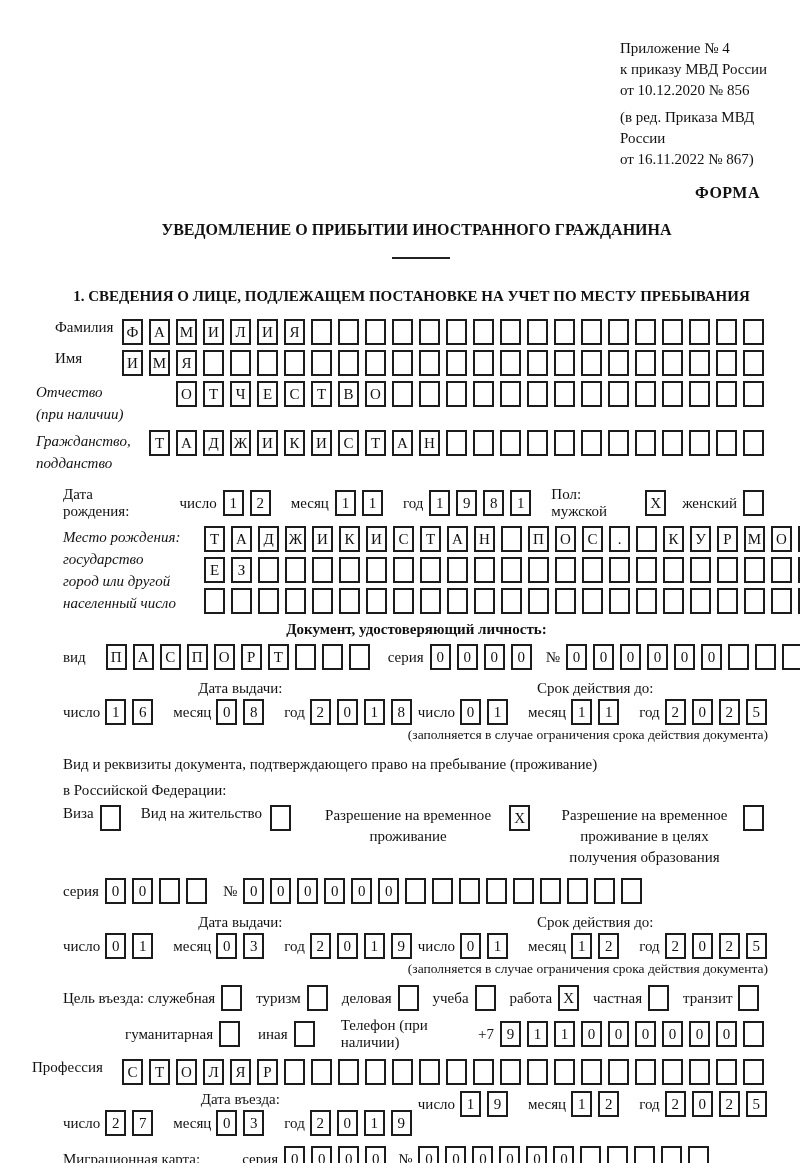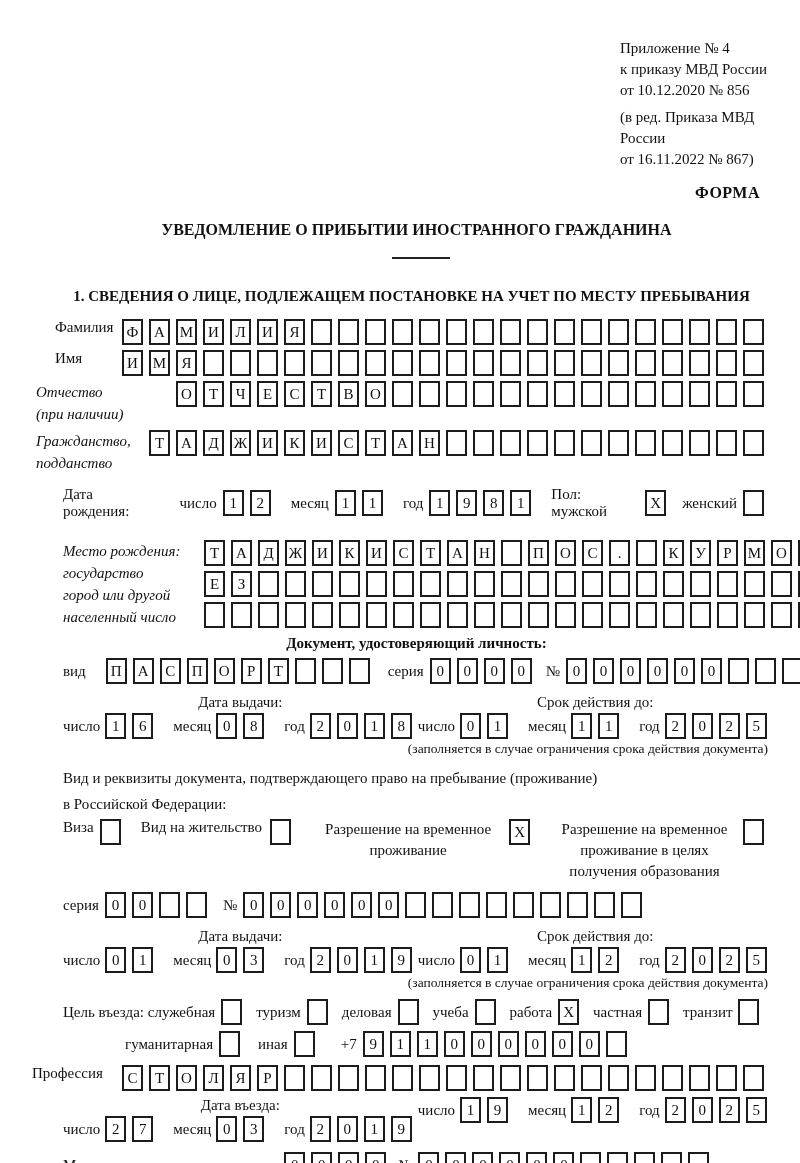--- a/index.html
+++ b/index.html
@@ -30,21 +30,21 @@
   .inrow .t{margin-right:6px;}
   .mr{margin-right:14px;}
   .center-bold{text-align:center;font-weight:bold;margin:8px 0 6px 0;}
   .date-pair{display:flex;margin-top:10px;}
   .dg-head{text-align:center;margin-bottom:2px;}
   .dg-row{display:flex;align-items:center;}
   .dg-row .t{margin-right:5px;}
   .caption{font-size:13.5px;text-align:right;padding-right:2px;margin-top:2px;}
   .stack{line-height:22px;font-style:italic;}
   .chk-label{text-align:center;line-height:21px;}
-  .multirow{display:flex;align-items:flex-start;margin-top:20px;}
+  .multirow{display:flex;align-items:flex-start;margin-top:6px;}
   .multirow .cellblock .cells{display:block;margin-bottom:5px;}
 </style>
 </head>
 <body>
 
 <div class="page">
 
   <div class="hdr">
     <div>Приложение № 4</div>
     <div>к приказу МВД России</div>
@@ -223,20 +223,21 @@
     <span class="cells" style="margin-right:8px"><span class="cell"></span></span>
     <span class="t">транзит</span>
     <span class="cells"><span class="cell"></span></span>
   </div>
 
   <div class="inrow" style="margin-top:6px;padding-left:62px">
     <span class="t">гуманитарная</span>
     <span class="cells" style="margin-right:12px"><span class="cell"></span></span>
     <span class="t">иная</span>
     <span class="cells" style="margin-right:20px"><span class="cell"></span></span>
+    <span class="t" style="margin-right:24px">Телефон (при наличии)</span>
     <span class="t">+7</span>
     <span class="cells"><span class="cell">9</span><span class="cell">1</span><span class="cell">1</span><span class="cell">0</span><span class="cell">0</span><span class="cell">0</span><span class="cell">0</span><span class="cell">0</span><span class="cell">0</span><span class="cell"></span></span>
   </div>
 
   <div class="row" style="margin-top:8px">
     <div class="lbl" style="width:90px">Профессия</div>
     <div class="cells"><span class="cell">С</span><span class="cell">Т</span><span class="cell">О</span><span class="cell">Л</span><span class="cell">Я</span><span class="cell">Р</span><span class="cell"></span><span class="cell"></span><span class="cell"></span><span class="cell"></span><span class="cell"></span><span class="cell"></span><span class="cell"></span><span class="cell"></span><span class="cell"></span><span class="cell"></span><span class="cell"></span><span class="cell"></span><span class="cell"></span><span class="cell"></span><span class="cell"></span><span class="cell"></span><span class="cell"></span><span class="cell"></span></div>
   </div>
 
   <div class="date-pair" style="margin-top:6px">

